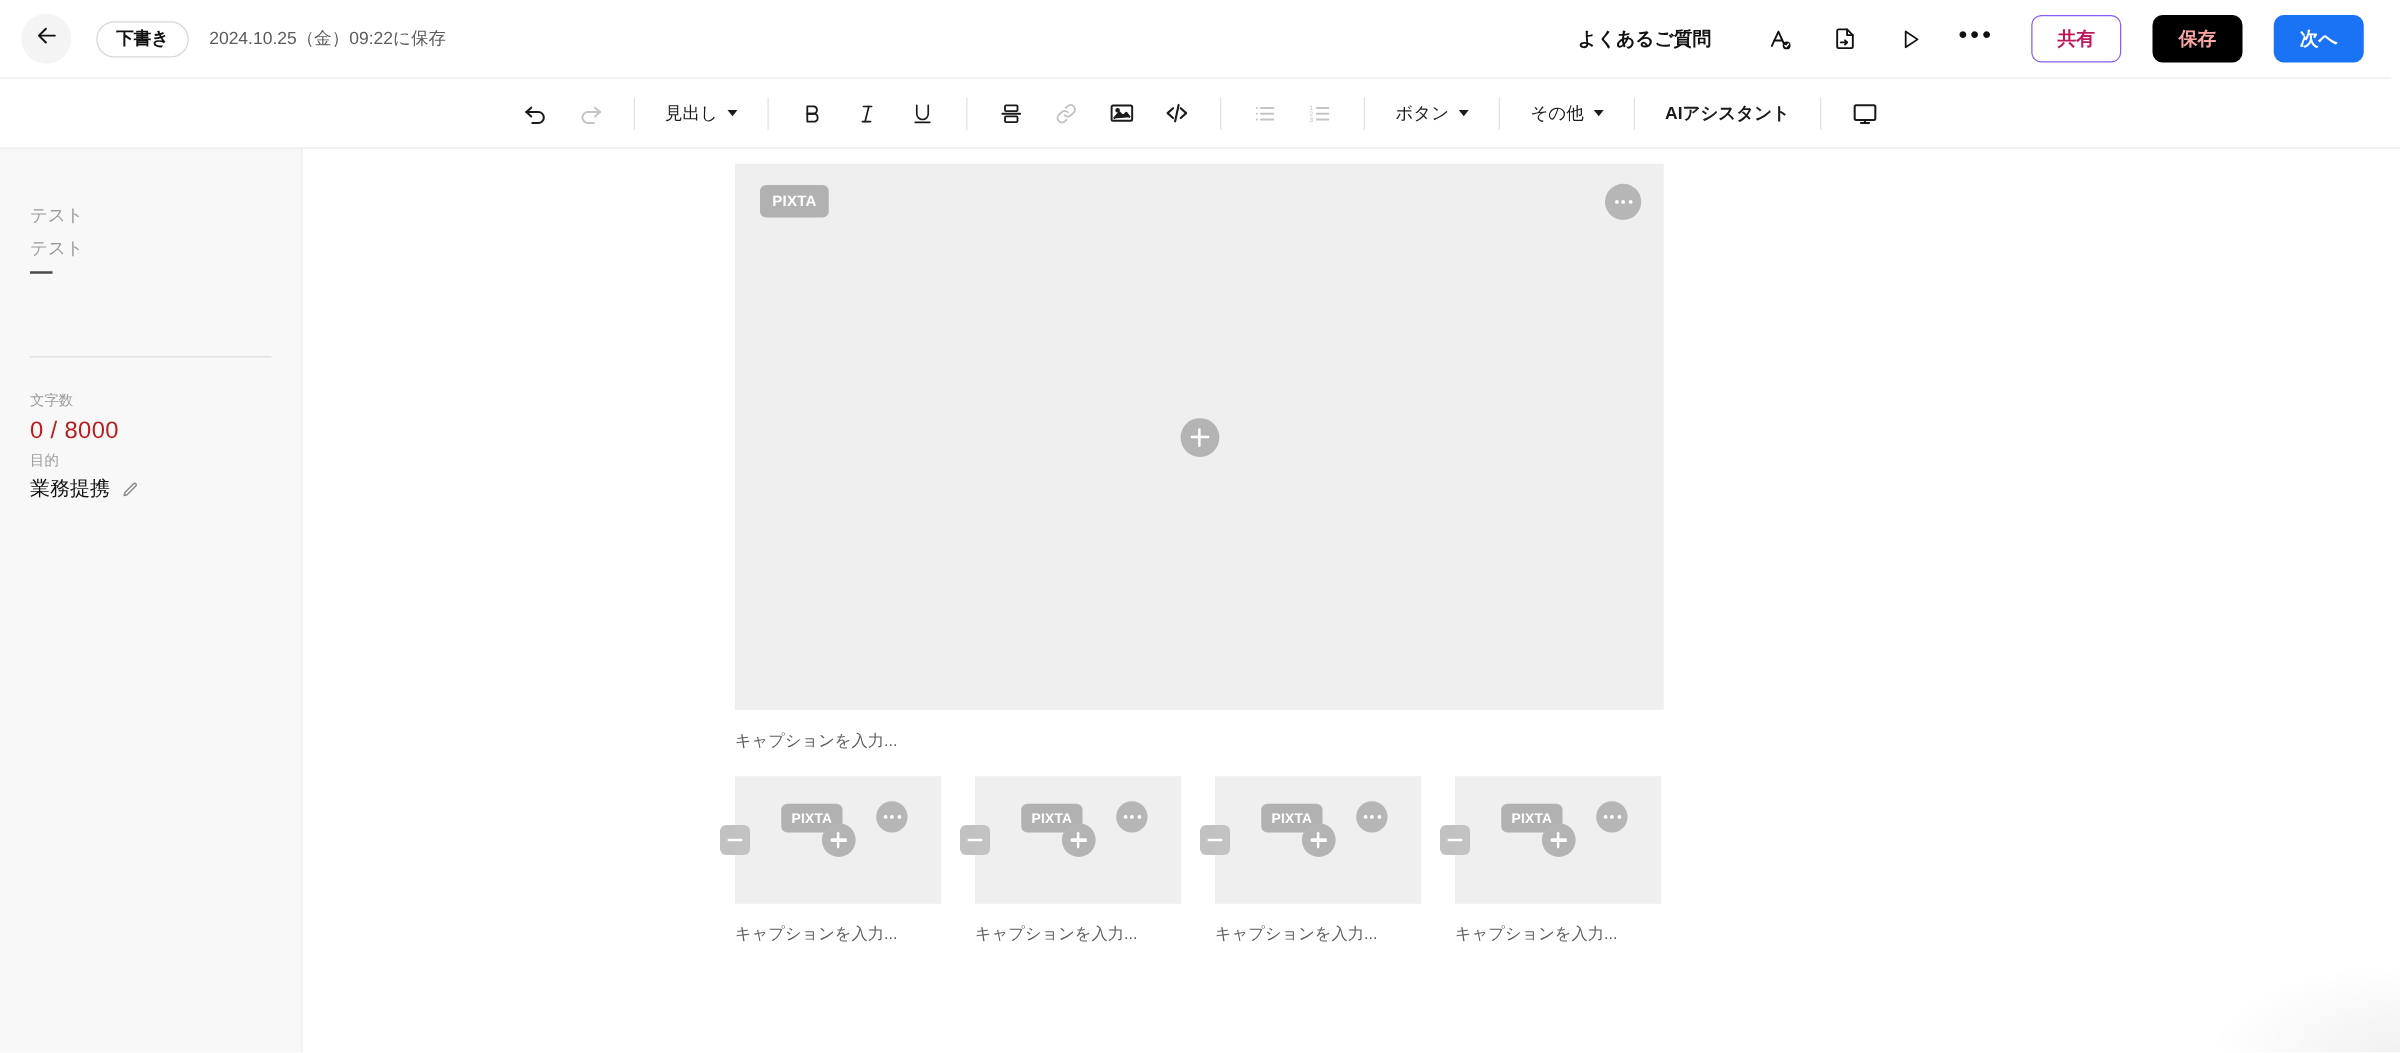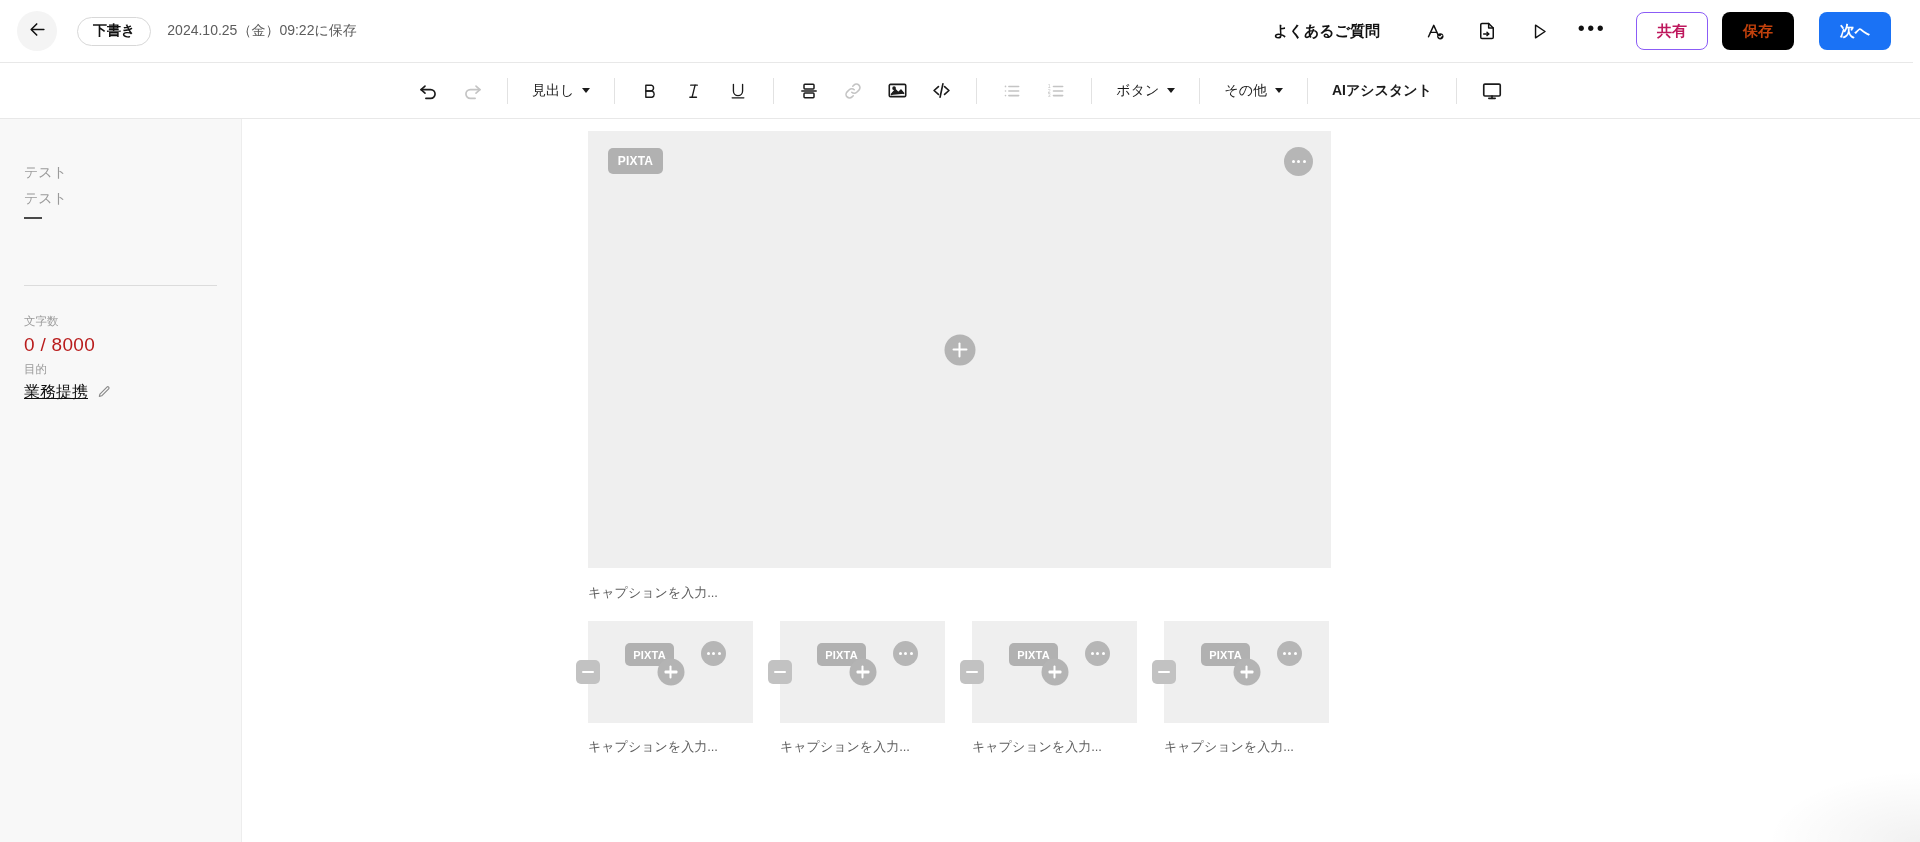--- a/index.html
+++ b/index.html
@@ -56,21 +56,21 @@
     width: 40px; height: 38px; display:flex; align-items:center;
     justify-content:center; cursor:pointer; letter-spacing: 2.5px;
     font-size: 20px; color:#111; line-height: 0; padding-bottom:7px;
   }
   .btn {
     height: 38px; border-radius: 8px; font-size: 15px; font-weight: bold;
     display: flex; align-items: center; justify-content: center;
     cursor: pointer; white-space: nowrap; border: none;
   }
   .btn-share { width: 72px; border: 1px solid #8b5cf6; background: #fff; color: #be185d; margin-left: 10px; }
-  .btn-save  { width: 72px; background: #000; color: #c2410c; }
+  .btn-save  { width: 72px; background: #000; color: #fca5a5; margin-left: 11px; }
   .btn-next  { width: 72px; background: #1a72f5; color: #fff; margin-left: 11px; }
 
   
   .toolbar {
     position: absolute; top: 63px; left: 0;
     width: 1920px; height: 56px;
     background: #ffffff;
     border-bottom: 1px solid #e8e8e8;
     display: flex; align-items: center; justify-content: center;
   }
@@ -107,21 +107,21 @@
     line-height: 26px; cursor: pointer;
   }
   .sb-item:first-child { margin-top: 40px; }
   .sb-dash { margin: 6px 0 0 24px; width: 18px; height: 2px; background: #4a4a4a; }
   .sb-divider { margin: 66px 24px 0 24px; height: 1px; background: #dcdcdc; }
   .sb-stat { padding: 0 24px; }
   .sb-stat.first { margin-top: 26px; }
   .sb-label { font-size: 11.5px; color: #9b9b9b; line-height: 18px; }
   .sb-value { font-size: 19px; color: #b91c1c; line-height: 30px; letter-spacing: .3px; }
   .sb-purpose { display: flex; align-items: center; gap: 9px; }
-  .sb-purpose .pv { font-size: 16px; color: #111; font-weight: 500; line-height: 28px; text-decoration: underline; }
+  .sb-purpose .pv { font-size: 16px; color: #111; font-weight: 500; line-height: 28px; }
   .pencil { width: 14px; height: 14px; color: #8a8a8a; cursor: pointer; }
 
   
   .canvas {
     position: absolute; top: 119px; left: 243px;
     width: 1677px; height: 723px;
     background: #ffffff; overflow: hidden;
   }
   .doc { position: absolute; left: 345px; top: 12px; width: 743px; }
 

